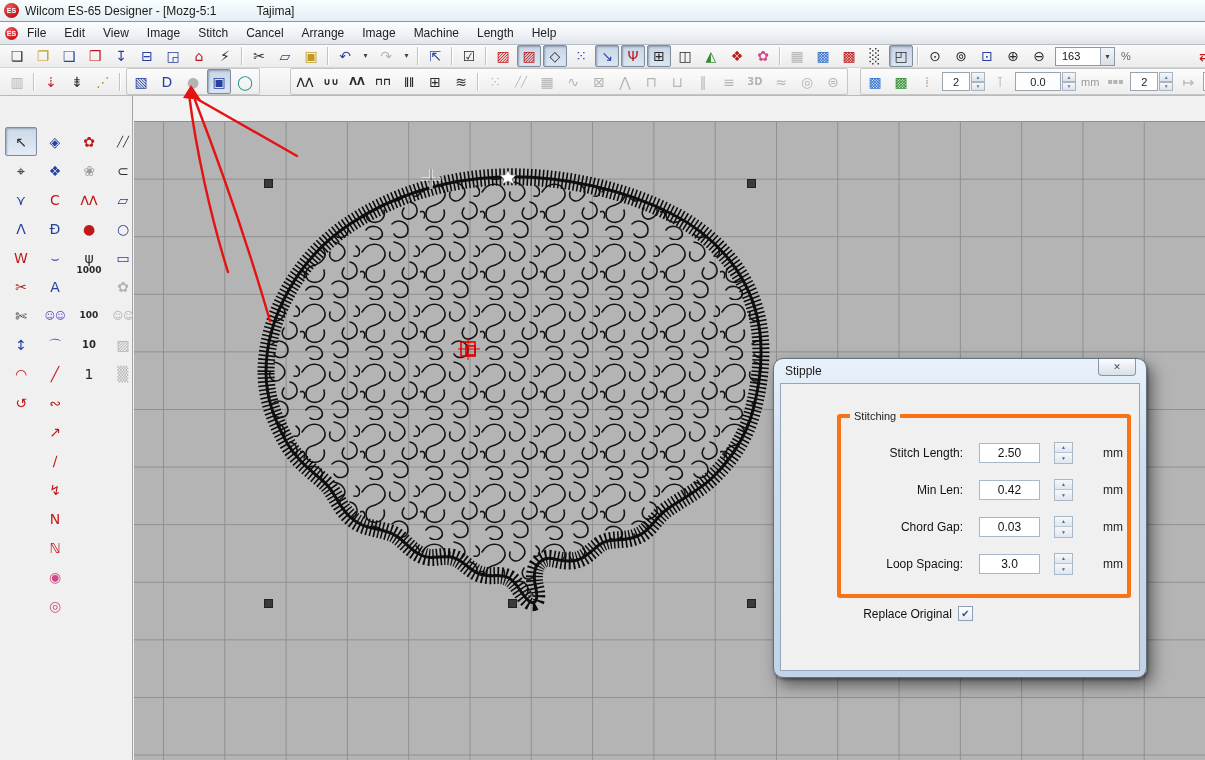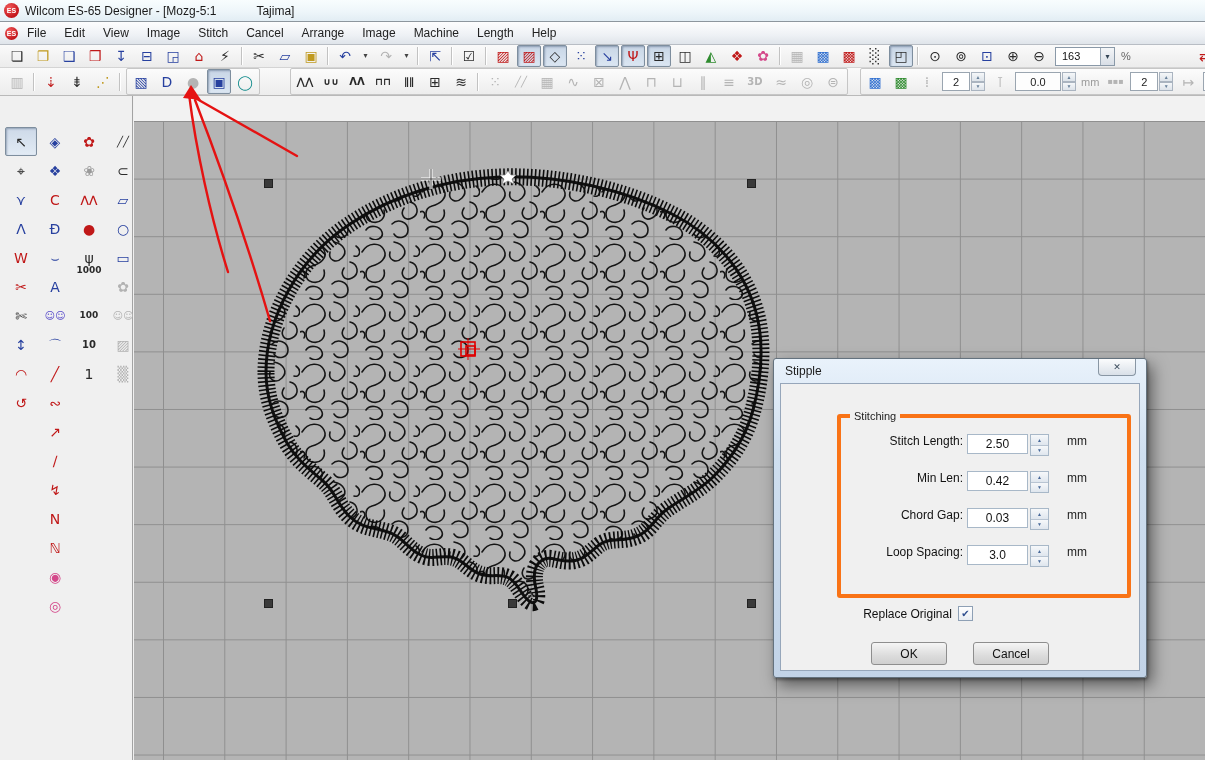--- a/index.html
+++ b/index.html
@@ -64,31 +64,31 @@
   .canvas{position:absolute;left:134px;top:96px;right:0;bottom:0;}
   .canvas-strip{position:absolute;left:0;top:0;width:100%;height:25px;background:#f2f2f2;}
   .grid-area{position:absolute;left:0;top:25px;right:0;bottom:0;background-color:#b4b4b4;
     background-image:linear-gradient(to right,#8f8f8f 1px,transparent 1px),linear-gradient(to bottom,#8f8f8f 1px,transparent 1px);
     background-size:61.3px 57.6px;background-position:29px 0px;}
   .design-svg{position:absolute;left:0;top:0;width:1205px;height:760px;pointer-events:none;z-index:5;}
   .handle{position:absolute;width:7px;height:7px;z-index:6;}
   
   .dialog{position:absolute;left:773px;top:358px;width:372px;height:318px;z-index:30;
     background:linear-gradient(180deg,#e9f2fb,#cfdff0 30%,#c2d3e7);
-    border:1px solid #64727e;border-radius:3px;
+    border:1px solid #64727e;border-radius:10px;
     box-shadow:1px 2px 3px rgba(0,0,0,.35),5px 7px 16px rgba(0,0,0,.5);}
   .dlg-title{position:absolute;left:11px;top:5px;font-size:12px;color:#1a1a1a;}
   .dlg-close{position:absolute;right:10px;top:0px;width:36px;height:16px;
     background:linear-gradient(180deg,#fbfcfd,#d9e0e8);border:1px solid #8896a4;border-top:none;
     border-radius:0 0 4px 4px;display:flex;align-items:center;justify-content:center;
     font-size:9px;color:#3c4c5c;font-weight:bold;}
   .dlg-body{position:absolute;left:6px;right:6px;top:24px;bottom:6px;background:#f0f0f0;border:1px solid #96a6ba;}
   .groupbox{position:absolute;left:56px;top:30px;width:286px;height:176px;border:4px solid #f97316;border-radius:3px;}
   .groupbox-label{position:absolute;top:-8px;left:9px;background:#f0f0f0;padding:0 4px;font-size:11px;color:#222;}
-  .f-row{display:flex;height:37px;padding-left:12px;}
+  .f-row{display:flex;align-items:center;height:37px;padding-left:12px;gap:12px;}
   .f-row:first-of-type{margin-top:16px;}
   .f-label{width:110px;text-align:right;font-size:12px;color:#111;}
   .f-input{width:59px;height:18px;margin-left:4px;background:#fff;border:1px solid #a8b8c8;
     display:flex;align-items:center;justify-content:center;font-size:12px;color:#111;}
   .f-spin{width:17px;height:20px;display:flex;flex-direction:column;margin-left:2px;border:1px solid #a8b8c8;background:#eef1f5;}
   .f-spin span{flex:1;display:flex;align-items:center;justify-content:center;font-size:5px;color:#4a6a9a;
     background:linear-gradient(180deg,#f6f8fa,#dfe6ee);}
   .f-spin span:first-child{border-bottom:1px solid #b8c4d2;}
   .f-unit{margin-left:18px;font-size:12px;color:#222;}
   .check-row{position:absolute;left:0;right:0;top:222px;display:flex;align-items:center;justify-content:center;transform:translateX(-42px);}
@@ -645,24 +645,20 @@
         </div>
       </div>
 
       <div class="check-row">
         <span class="check-label">Replace Original</span>
         <div class="checkbox">
           <span>✔</span>
         </div>
       </div>
 
-      <div class="btn-row">
-        <div class="dlg-btn">OK</div>
-        <div class="dlg-btn">Cancel</div>
-      </div>
     </div>
   </div>
 
   <svg class="annotation" viewBox="0 0 1205 760" style="color: rgb(229, 18, 18);">
     <g stroke="currentColor" stroke-width="2.4" fill="none" stroke-linecap="round">
       <path d="M190,95 L297,156"></path>
       <path d="M189,94 C196,150 211,218 228,272"></path>
       <path d="M195,100 C222,170 250,252 270,321"></path>
     </g>
     <polygon points="191,85 201,100 183,98" fill="currentColor"></polygon>

